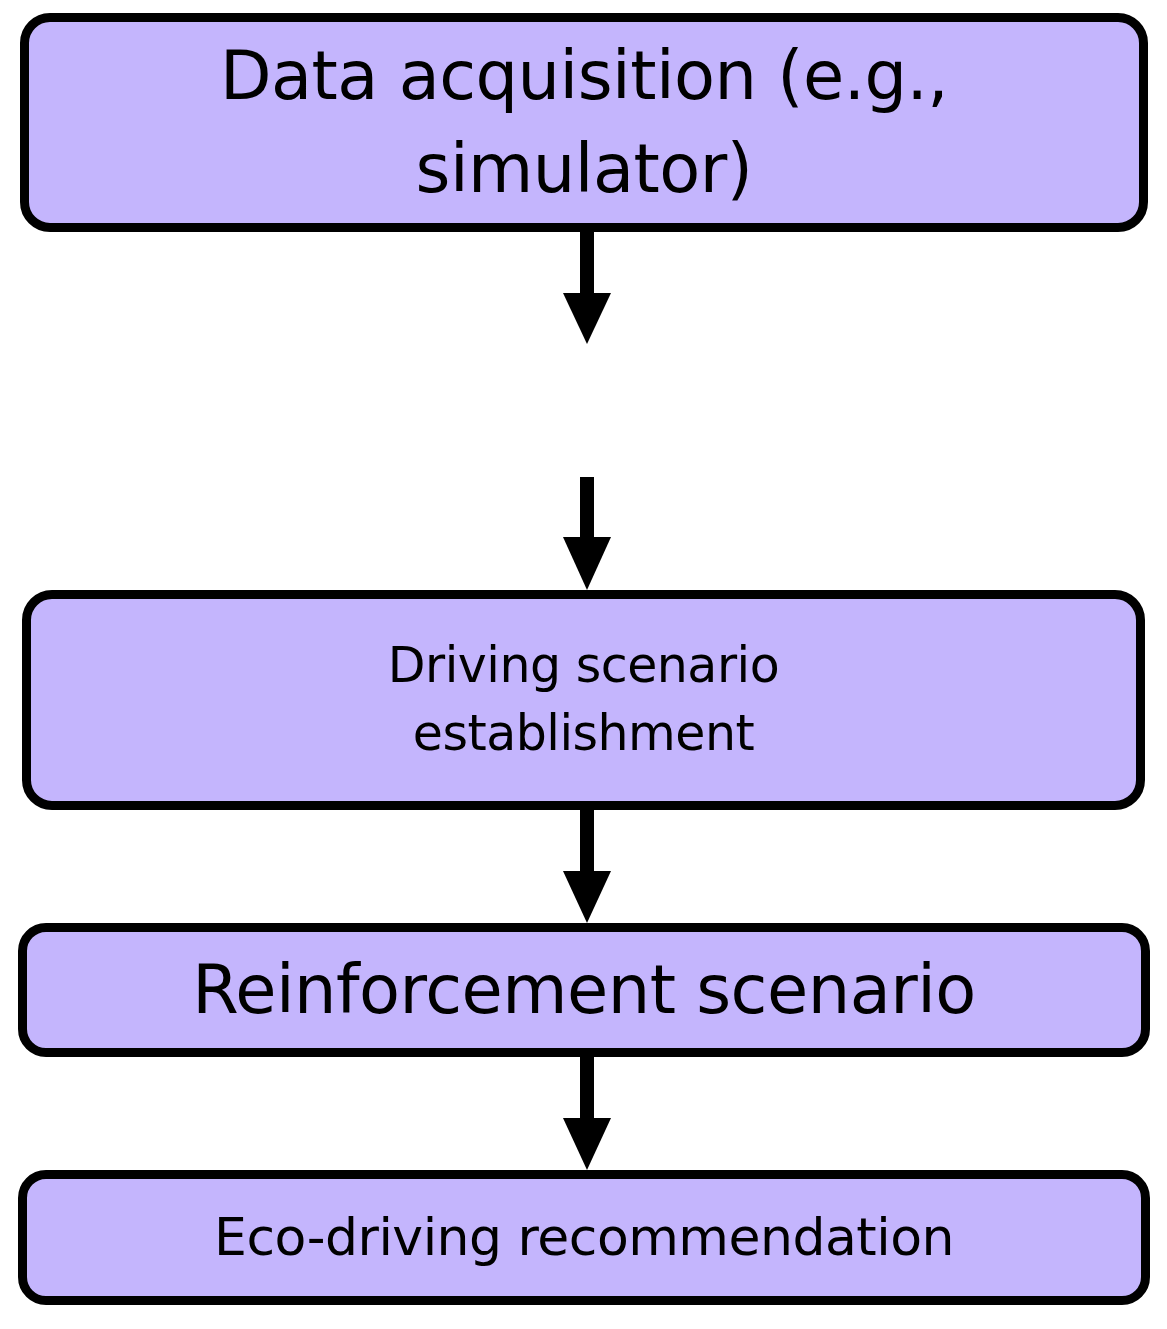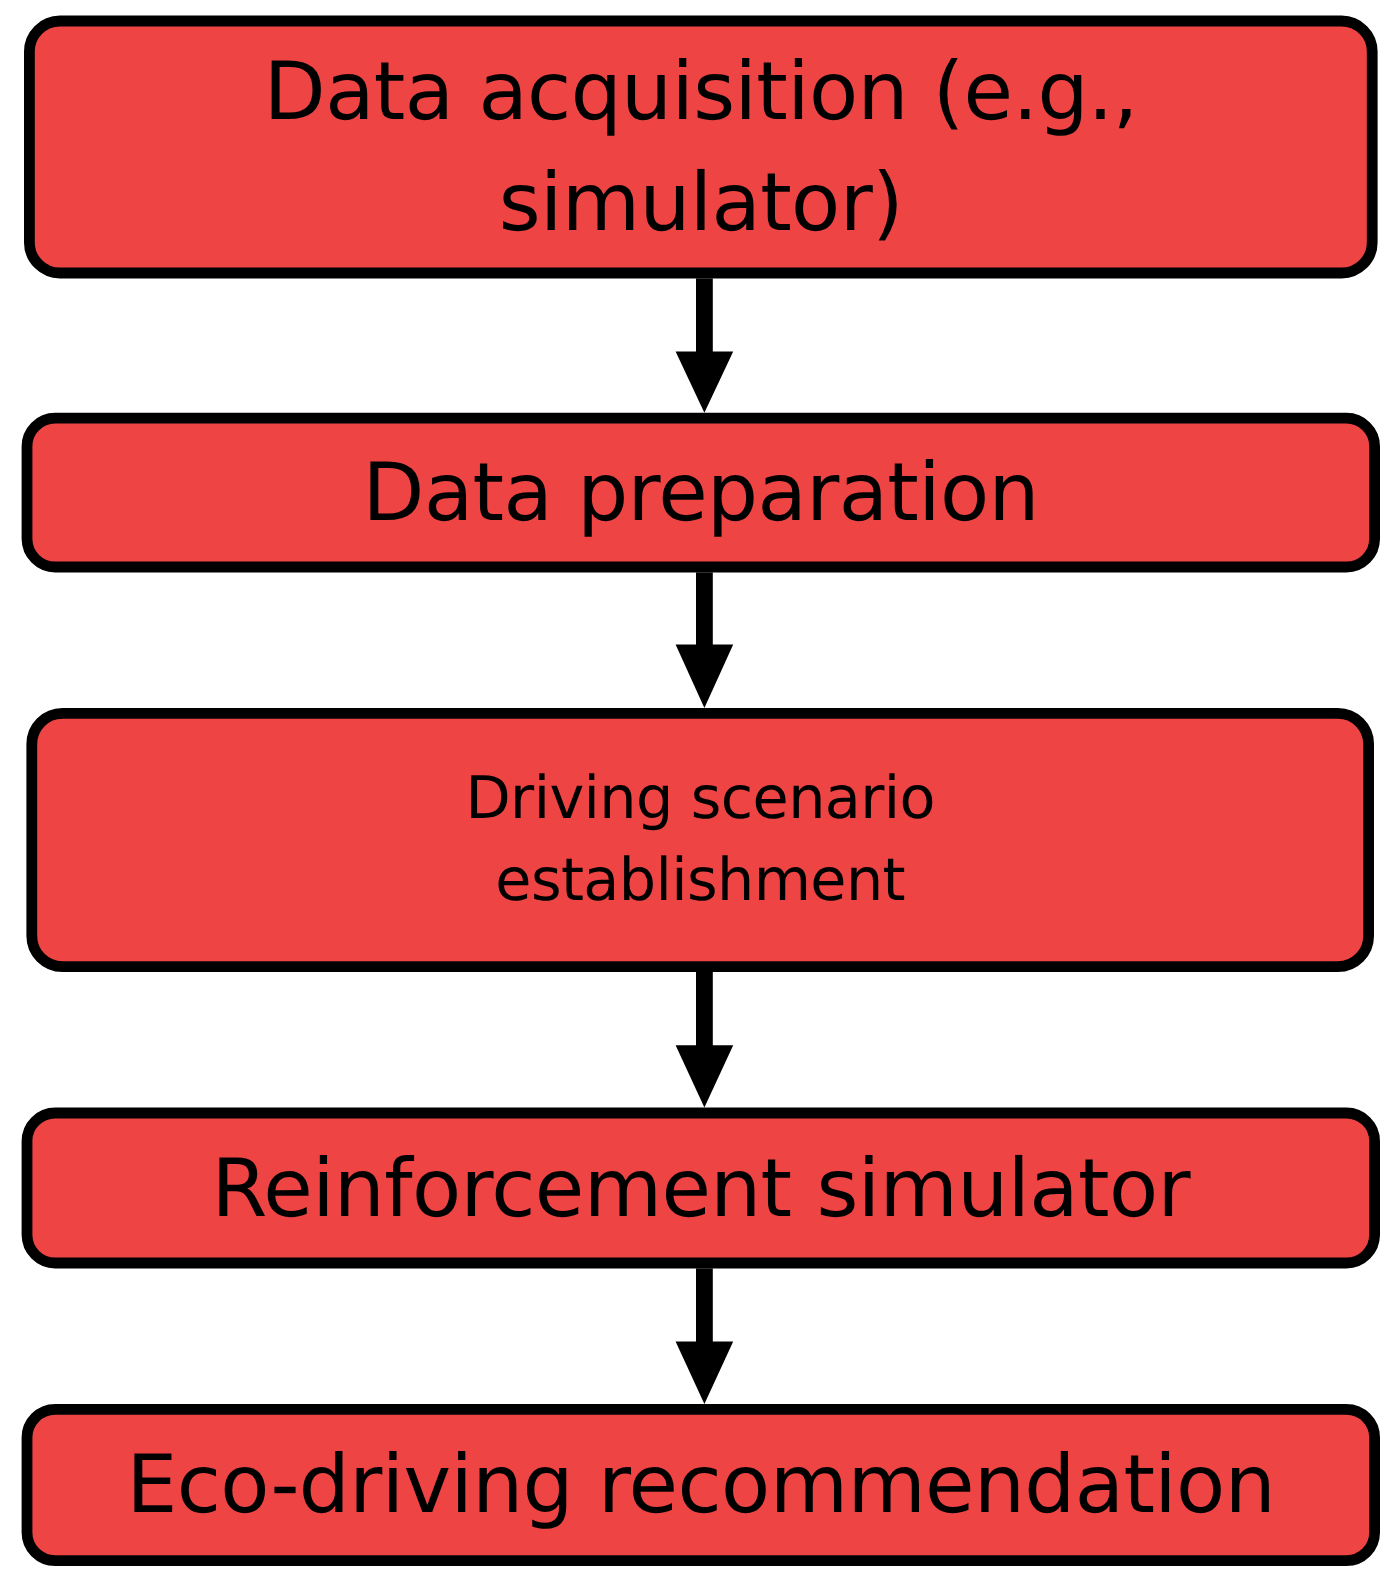--- a/index.html
+++ b/index.html
@@ -19,21 +19,21 @@
     position: absolute;
     left: 0;
     top: 0;
     width: 1167px;
     height: 1329px;
   }
 
   .node {
     position: absolute;
     box-sizing: border-box;
-    background: #ef4444;
+    background: #c4b5fd;
     border-style: solid;
     border-color: #000000;
     display: flex;
     align-items: center;
     justify-content: center;
     text-align: center;
   }
 
   .node-label {
     color: #000000;
@@ -72,21 +72,21 @@
     left: 18px;  top: 1170px;
     width: 1132px; height: 135px;
     border-width: 9px;
     border-radius: 28px;
   }
 
   #node-1 .node-label { font-size: 67px; }
   #node-2 .node-label { font-size: 67px; }
   #node-3 .node-label { font-size: 49px; }
   #node-4 .node-label { font-size: 67px; }
-  #node-5 .node-label { font-size: 67px; text-align: center; }
+  #node-5 .node-label { font-size: 52px; text-align: center; }
 
   
   #connectors {
     position: absolute;
     left: 0; top: 0;
     width: 1167px; height: 1329px;
     pointer-events: none;
   }
 </style>
 </head>
@@ -115,30 +115,27 @@
       <rect x="580" y="1057" width="14" height="62" fill="#000000"></rect>
       <polygon points="563,1118 611,1118 587,1170" fill="#000000"></polygon>
     </g>
   </svg>
 
   <div class="node" id="node-1">
     <span class="node-label">Data acquisition (e.g.,
 simulator)</span>
   </div>
 
-  <div class="node" id="node-2">
-    <span class="node-label">Data preparation</span>
-  </div>
 
   <div class="node" id="node-3">
     <span class="node-label">Driving scenario
 establishment</span>
   </div>
 
   <div class="node" id="node-4">
-    <span class="node-label">Reinforcement simulator</span>
+    <span class="node-label">Reinforcement scenario</span>
   </div>
 
   <div class="node" id="node-5">
     <span class="node-label">Eco-driving recommendation</span>
   </div>
 
 </div>
 
 </body></html>

